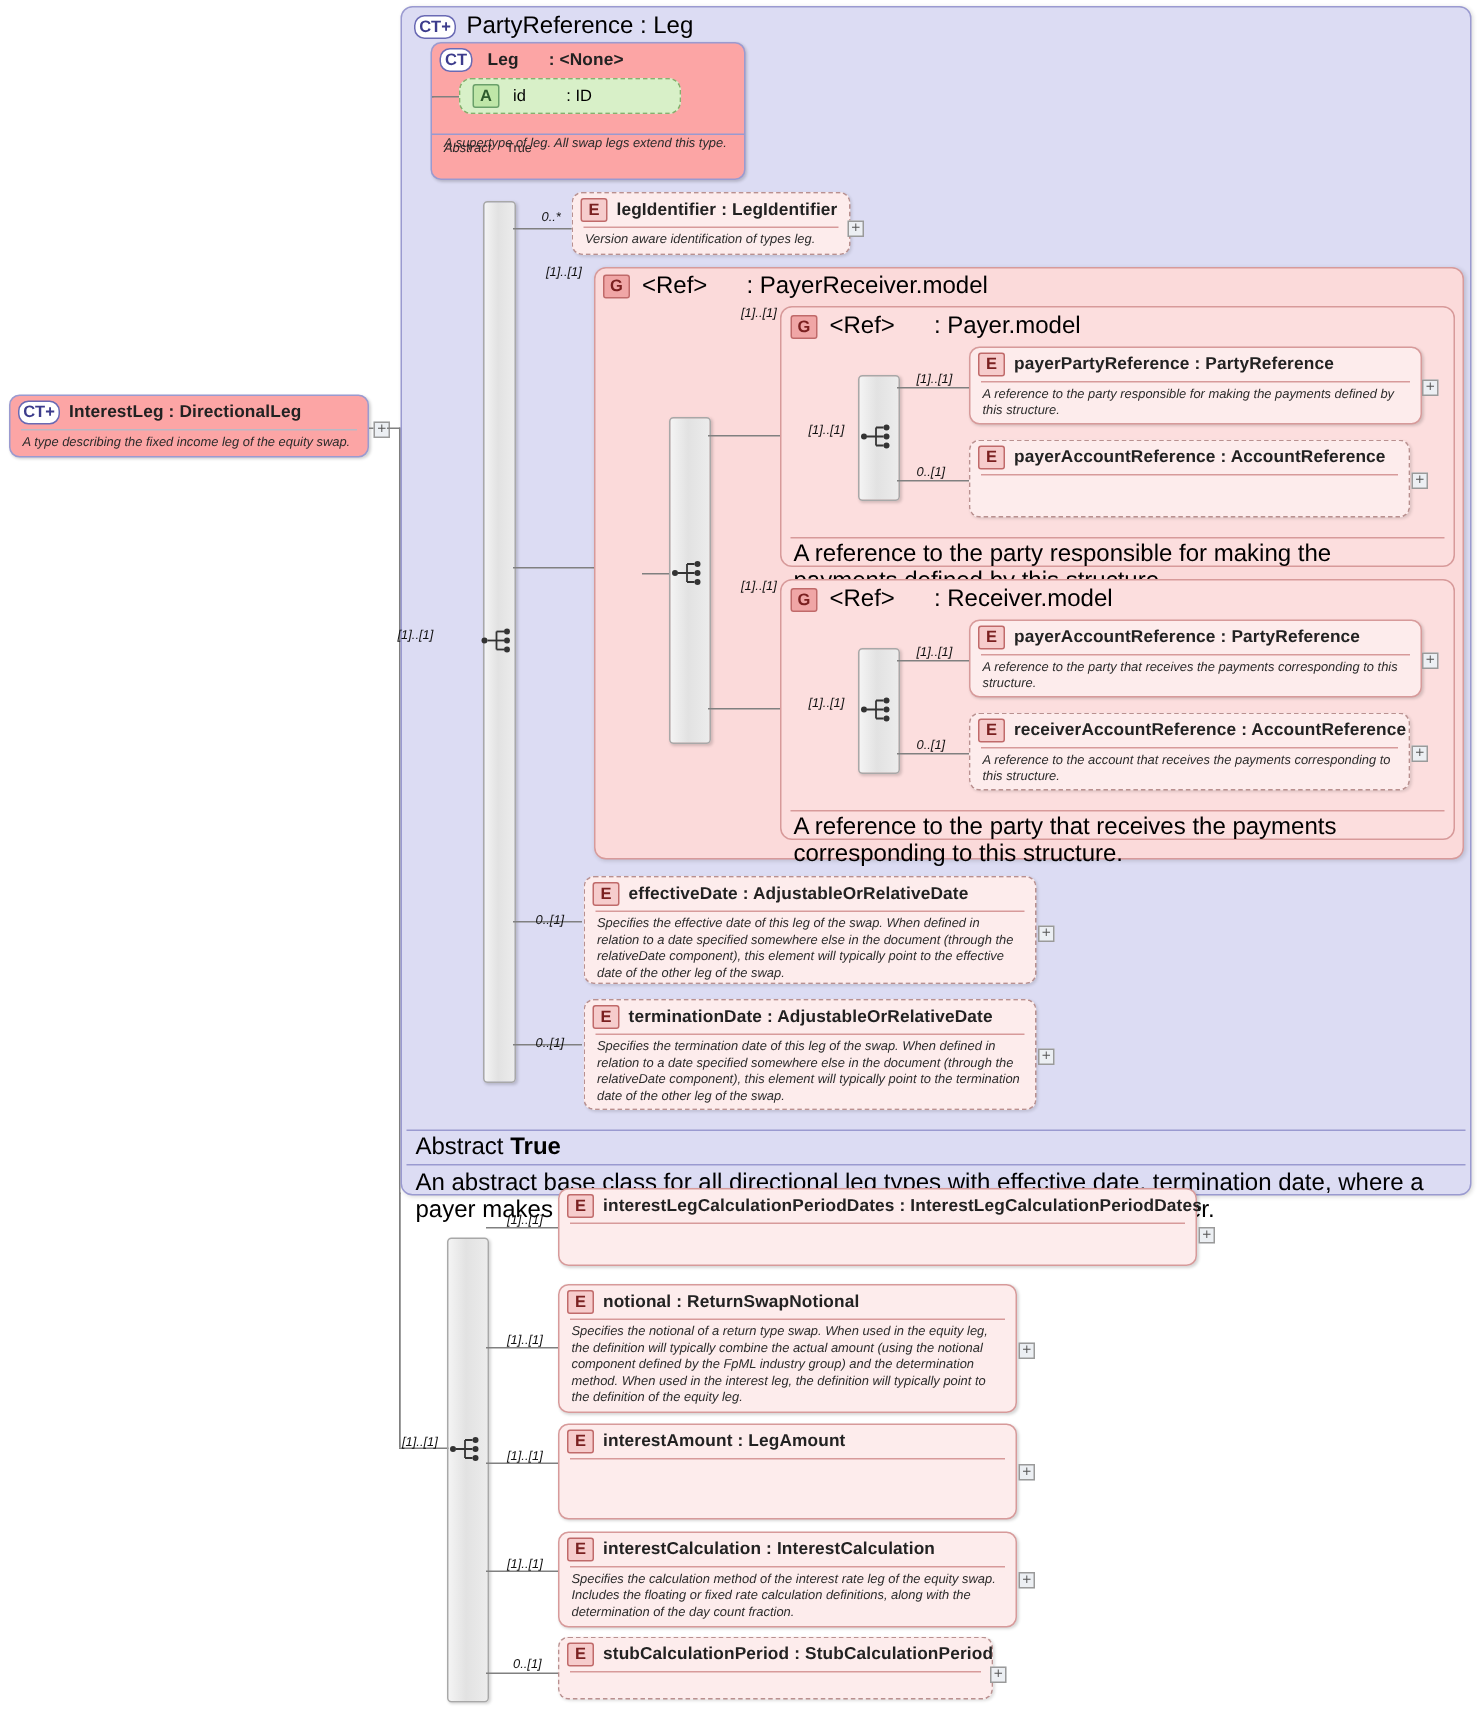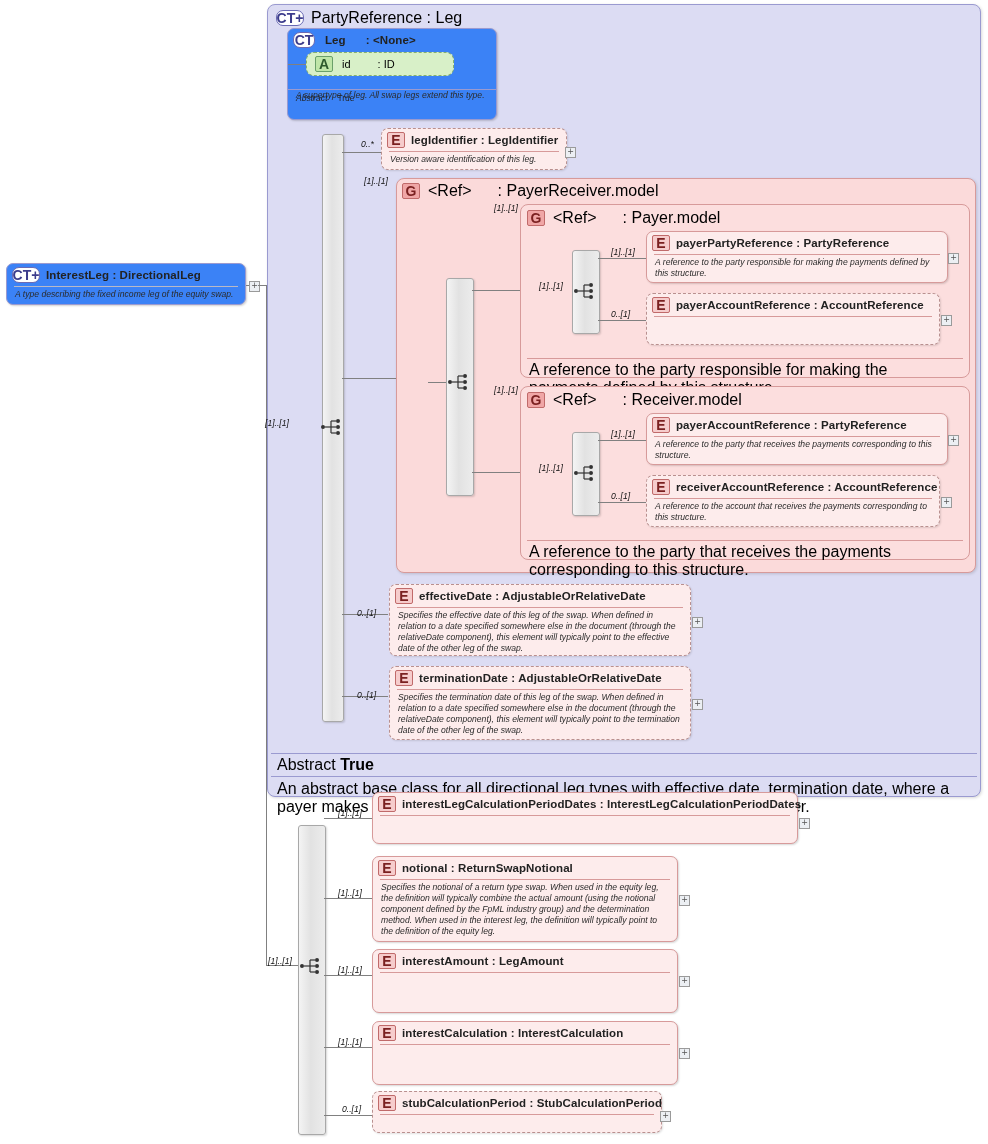--- a/index.html
+++ b/index.html
@@ -14,26 +14,26 @@
   .node{position:absolute;box-sizing:border-box;border-radius:7px;}
   .node .hdr{display:flex;align-items:center;padding:3px 6px 3px 5px;gap:6px;white-space:nowrap;}
   .node .hdr .ttl{font-size:11.5px;font-weight:bold;color:#222;letter-spacing:.1px;}
   .node .rule{height:1px;background:#b9b9c6;margin:0 7px;}
   .node .doc{font-size:8.6px;font-style:italic;color:#2b2b2b;line-height:1.28;padding:2px 8px 4px 8px;}
   .node .attrline{display:flex;font-size:8.6px;font-style:italic;color:#222;padding:1px 8px 0 8px;gap:10px;}
   .node .attrline b{font-style:normal;font-weight:normal;font-size:8.4px;}
 
   
   .badge{display:inline-flex;align-items:center;justify-content:center;
-    font-size:14px;font-weight:bold;line-height:1;flex:none;}
+    font-size:11px;font-weight:bold;line-height:1;flex:none;}
   .b-ct{width:26px;height:14px;border:1.4px solid #6a6ab4;border-radius:7px;background:#ffffff;color:#3c3c8c;gap:1px;}
   .b-e{width:16px;height:14px;border:1.3px solid #c06a6a;border-radius:2px;background:#f6cccc;color:#7a2020;}
   .b-g{width:16px;height:14px;border:1.3px solid #c06a6a;border-radius:2px;background:#f0a6a6;color:#7a2020;}
   .b-a{width:16px;height:14px;border:1.3px solid #6aa06a;border-radius:2px;background:#bfe6a8;color:#2d5a2d;}
-  .purple-light{background:#3b82f6;border:1px solid #9a9ad0;box-shadow:1px 1px 2px rgba(0,0,0,.18);}
+  .purple-light{background:#fca5a5;border:1px solid #9a9ad0;box-shadow:1px 1px 2px rgba(0,0,0,.18);}
   .purple-pane{background:#dcdcf3;border:1px solid #9a9ad0;border-radius:8px;box-shadow:1px 1px 3px rgba(0,0,0,.15);}
   .green-attr{background:#d8f0c8;border:1px dashed #86b06e;border-radius:8px;}
 
   
   .pink-solid{background:#fdecec;border:1px solid #d79a9a;box-shadow:1px 1px 2px rgba(0,0,0,.16);}
   .pink-dash{background:#fdecec;border:1px dashed #b9908f;box-shadow:1px 1px 2px rgba(0,0,0,.12);}
   .pink-pane{background:#fbdada;border:1px solid #d79a9a;border-radius:8px;box-shadow:1px 1px 3px rgba(0,0,0,.15);}
   .pink-pane-in{background:#fcdede;border:1px solid #d79a9a;border-radius:8px;}
 
   
@@ -136,21 +136,21 @@
 <div class="ln lnh abs" style="left:342px;top:614px;width:46px;"></div>
 <div class="ln lnh abs" style="left:342px;top:696px;width:46px;"></div>
 
 <span class="card" style="left:361px;top:139px;">0..*</span>
 <div class="node pink-dash" style="left:381px;top:128px;width:186px;height:42px;">
   <div class="hdr">
     <span class="badge b-e">E</span>
     <span class="ttl">legIdentifier : LegIdentifier</span>
   </div>
   <div class="rule" style="background:#d79a9a;"></div>
-  <div class="doc">Version aware identification of this leg.</div>
+  <div class="doc">Version aware identification of types leg.</div>
 </div>
 <div class="exp" style="left:565px;top:147px;">+</div>
 
 <span class="card" style="left:364px;top:176px;">[1]..[1]</span>
 <div class="pink-pane abs" style="left:396px;top:178px;width:580px;height:395px;"></div>
 <div class="abs" style="left:402px;top:182px;display:flex;align-items:center;gap:8px;">
   <span class="badge b-g">G</span>
   <span class="ttl">&lt;Ref&gt;</span>
   <span class="ttl" style="margin-left:18px;">: PayerReceiver.model</span>
 </div>
@@ -342,20 +342,21 @@
 </div>
 <div class="exp" style="left:679px;top:976px;">+</div>
 
 <span class="card" style="left:338px;top:1037px;">[1]..[1]</span>
 <div class="node pink-solid" style="left:372px;top:1021px;width:306px;height:64px;">
   <div class="hdr">
     <span class="badge b-e">E</span>
     <span class="ttl">interestCalculation : InterestCalculation</span>
   </div>
   <div class="rule" style="background:#d79a9a;"></div>
+  <div class="doc">Specifies the calculation method of the interest rate leg of the equity swap. Includes the floating or fixed rate calculation definitions, along with the determination of the day count fraction.</div>
 </div>
 <div class="exp" style="left:679px;top:1048px;">+</div>
 
 <span class="card" style="left:342px;top:1104px;">0..[1]</span>
 <div class="node pink-dash" style="left:372px;top:1091px;width:290px;height:42px;">
   <div class="hdr">
     <span class="badge b-e">E</span>
     <span class="ttl">stubCalculationPeriod : StubCalculationPeriod</span>
   </div>
   <div class="rule" style="background:#d79a9a;"></div>

